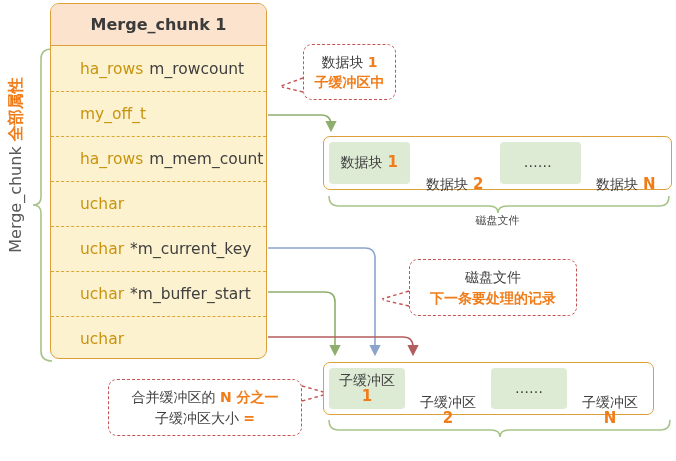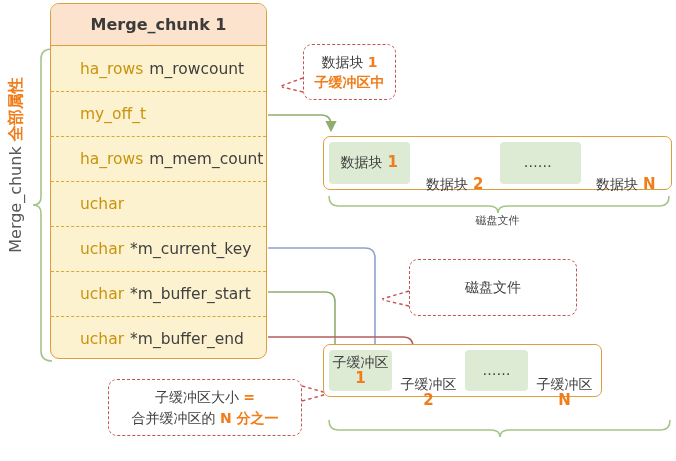--- a/index.html
+++ b/index.html
@@ -28,21 +28,21 @@
     display:flex;align-items:center;justify-content:center;font-weight:bold;font-size:16px;color:#3b3b3b;}
   .struct-row{height:45px;display:flex;align-items:center;padding-left:29px;font-size:15.5px;box-sizing:border-box;}
   .struct-row + .struct-row{border-top:1px dashed var(--dash-gold);}
   .ftype{color:var(--type-gold);margin-right:6px;white-space:pre;}
   .fname{color:var(--text-dark);}
 
   
   .container{position:absolute;background:#ffffff;border:1.6px solid var(--border-orange);
     border-radius:7px;display:flex;gap:5px;padding:5px;box-sizing:border-box;}
   .container.disk{left:323px;top:136px;width:349px;height:54px;}
-  .container.merge{left:323px;top:344px;width:279px;height:53px;}
+  .container.merge{left:323px;top:362px;width:331px;height:53px;}
   .block{flex:1;border-radius:4px;display:flex;flex-direction:column;align-items:center;
     justify-content:center;font-size:14px;line-height:1.15;color:var(--text-dark);text-align:center;}
   .block.green{background:var(--green-bg);}
   .block.blue{background:var(--blue-bg);margin-top:43px;}
   .blk-line{white-space:nowrap;}
   .num{color:var(--accent-orange);font-weight:bold;font-size:15px;}
   .disk .blk-line .num{margin-left:5px;}
 
   .caption{position:absolute;width:349px;text-align:center;font-size:11px;color:#4a4a4a;}
   .caption.disk-caption{left:323px;top:213px;}
@@ -127,21 +127,20 @@
     <div class="struct-row">
       <span class="ftype">uchar</span>
       <span class="fname">*m_current_key</span>
     </div>
     <div class="struct-row">
       <span class="ftype">uchar</span>
       <span class="fname">*m_buffer_start</span>
     </div>
     <div class="struct-row">
       <span class="ftype">uchar</span>
-      <span class="fname">*m_buffer_end</span>
     </div>
   </div>
 
   <div class="container disk">
     <div class="block green">
       <span class="blk-line"><span>数据块</span><span class="num">1</span></span>
     </div>
     <div class="block blue">
       <span class="blk-line"><span>数据块</span><span class="num">2</span></span>
     </div>
@@ -174,20 +173,21 @@
   </div>
   <div class="caption merge-caption">合并缓冲区</div>
 
   <div class="callout callout-rowcount">
     <div><span>数据块 </span><span class="accent">1</span></div>
     <div class="accent">子缓冲区中</div>
   </div>
 
   <div class="callout callout-currentkey">
     <div>磁盘文件</div>
+    <div class="accent">下一条要处理的记录</div>
   </div>
 
   <div class="callout callout-buffersize">
+    <div><span>合并缓冲区的 </span><span class="accent">N 分之一</span></div>
     <div><span>子缓冲区大小 </span><span class="accent">=</span></div>
-    <div><span>合并缓冲区的 </span><span class="accent">N 分之一</span></div>
   </div>
 
 </div>
 
 </body></html>

